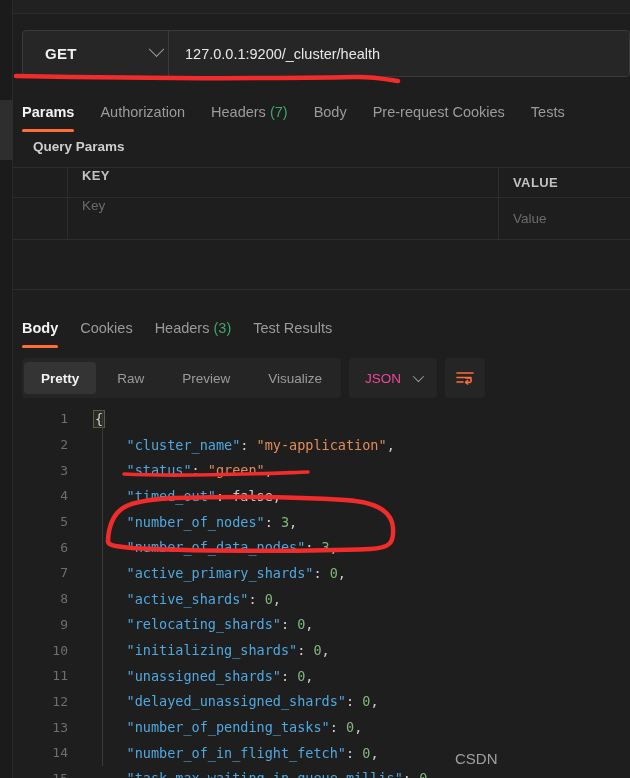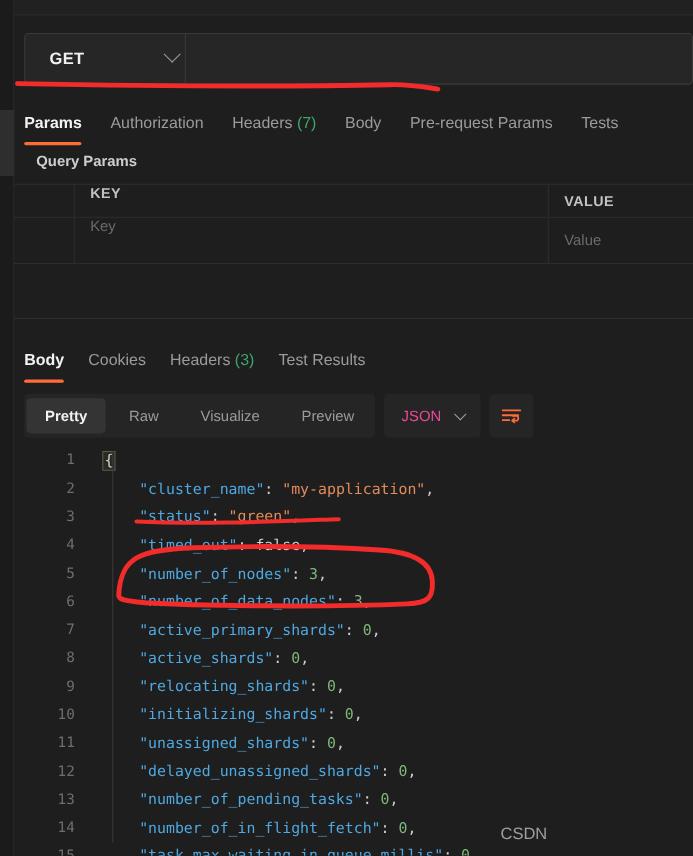--- a/index.html
+++ b/index.html
@@ -89,29 +89,32 @@
   </div>
 
   <div class="top-strip"></div>
 
   <div class="url-row">
     <div class="url-box">
       <div class="method-cell">
         <span class="method-label">GET</span>
         <span class="chev"></span>
       </div>
+      <div class="url-cell">
+        <span class="url-text">127.0.0.1:9200/_cluster/health</span>
+      </div>
     </div>
   </div>
 
   <div class="req-tabs" id="req-tabs">
       <div class="req-tab active"><span>Params</span></div>
       <div class="req-tab"><span>Authorization</span></div>
       <div class="req-tab"><span>Headers</span> <span class="cnt">(7)</span></div>
       <div class="req-tab"><span>Body</span></div>
-      <div class="req-tab"><span>Pre-request Params</span></div>
+      <div class="req-tab"><span>Pre-request Cookies</span></div>
       <div class="req-tab"><span>Tests</span></div>
     </div>
 
   <div class="qp-title">Query Params</div>
   <div class="tbl">
     <div class="tr">
       <div class="td-chk"></div>
       <div class="td-key">
         <span class="th-txt">KEY</span>
       </div>
@@ -135,22 +138,22 @@
       <div class="req-tab active"><span>Body</span></div>
       <div class="req-tab"><span>Cookies</span></div>
       <div class="req-tab"><span>Headers</span> <span class="cnt">(3)</span></div>
       <div class="req-tab"><span>Test Results</span></div>
     </div>
 
   <div class="body-bar">
     <div class="seg" id="view-modes">
         <div class="seg-item active">Pretty</div>
         <div class="seg-item">Raw</div>
+        <div class="seg-item">Preview</div>
         <div class="seg-item">Visualize</div>
-        <div class="seg-item">Preview</div>
       </div>
     <div class="fmt">
       <span class="fmt-label">JSON</span>
       <span class="chev-sm"></span>
     </div>
     <div class="wrapbtn">
       <svg width="20" height="16" viewBox="0 0 20 16">
         <path d="M2 3 H18" stroke="#ff6c37" stroke-width="1.6" fill="none" stroke-linecap="round"></path>
         <path d="M2 7.5 H16" stroke="#ff6c37" stroke-width="1.6" fill="none" stroke-linecap="round"></path>
         <path d="M2 12 H8" stroke="#ff6c37" stroke-width="1.6" fill="none" stroke-linecap="round"></path>

